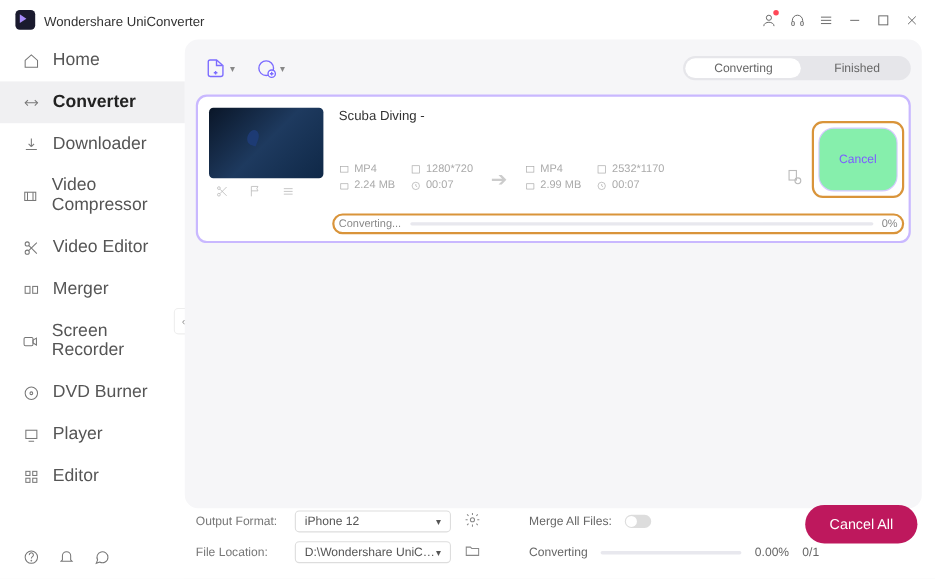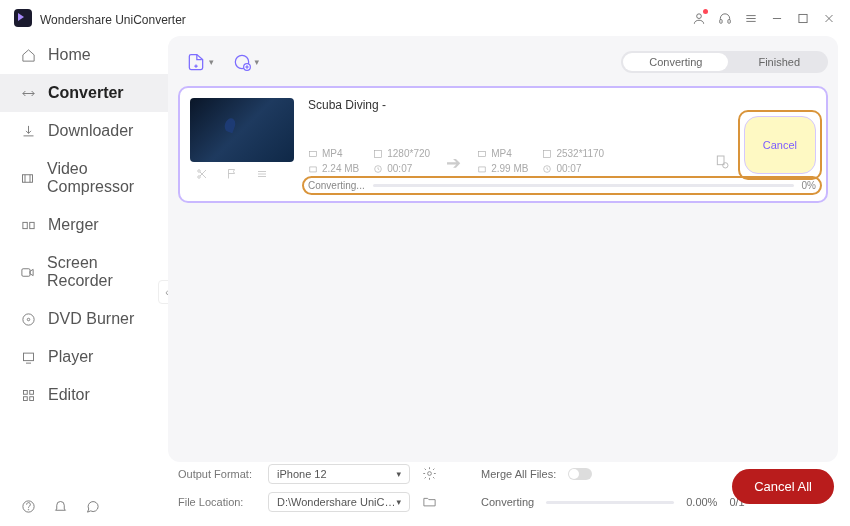--- a/index.html
+++ b/index.html
@@ -32,38 +32,38 @@
 .thumb{width:104px;height:64px;background:linear-gradient(135deg,#0a1628,#1e3a5f,#0f2847);border-radius:4px;position:relative;overflow:hidden}
 .thumb::after{content:"";position:absolute;left:35px;top:20px;width:10px;height:14px;background:rgba(30,60,120,.9);border-radius:50% 50% 0 50%;transform:rotate(20deg)}
 .card-body{flex:1;display:flex;flex-direction:column;gap:4px}
 .card-title{font-size:12px;color:#333}
 .meta-rows{display:flex;align-items:flex-end;gap:8px}
 .meta-col{display:grid;grid-template-columns:auto auto;gap:4px 14px;font-size:10px;color:#aaa}
 .meta-cell{display:flex;align-items:center;gap:4px}
 .arrow-sep{color:#ccc;font-size:18px;margin:0 8px}
 .gear-sm{color:#bbb;margin-left:auto;margin-right:6px}
 .cancel-wrap{position:relative;display:flex;align-items:center}
-.cancel-btn{border:1px solid #d4c8ff;background:#fef9c3;color:#7c5cff;padding:22px 18px;border-radius:14px;font-size:11px;cursor:pointer}
+.cancel-btn{border:1px solid #d4c8ff;background:#86efac;color:#7c5cff;padding:22px 18px;border-radius:14px;font-size:11px;cursor:pointer}
 .cancel-highlight{position:absolute;inset:-6px;border:2px solid #d9943a;border-radius:10px;pointer-events:none}
 .actions-row{display:flex;gap:18px;margin-top:6px;padding-left:6px;color:#bbb}
 .action-ico{font-size:12px;cursor:pointer}
-.progress-row{display:flex;align-items:center;gap:8px;margin-top:2px;position:relative}
+.progress-row{display:flex;align-items:center;gap:8px;margin-top:20px;position:relative}
 .progress-highlight{position:absolute;left:-6px;right:-6px;top:-4px;bottom:-4px;border:2px solid #d9943a;border-radius:14px;pointer-events:none}
 .progress-text{font-size:10px;color:#888;flex:0 0 auto}
 .progress-bar{flex:1;height:3px;background:#e8e8ee;border-radius:2px}
 .progress-pct{font-size:10px;color:#888}
 .collapser{position:absolute;left:158px;top:280px;width:18px;height:24px;background:#fff;border:1px solid #eee;border-radius:4px;display:flex;align-items:center;justify-content:center;font-size:10px;color:#999;cursor:pointer}
 .footer{position:absolute;left:178px;right:16px;bottom:6px;height:56px;display:flex;flex-direction:column;gap:8px;font-size:11px;color:#666}
 .footer-row{display:flex;align-items:center;gap:12px}
 .footer-label{width:78px;color:#777;font-size:11px}
 .footer-select{border:1px solid #ddd;border-radius:4px;padding:3px 8px;width:142px;font-size:11px;color:#555;display:flex;justify-content:space-between;align-items:center;cursor:pointer;background:#fff}
 .footer-ico{color:#888;cursor:pointer}
 .merge-toggle{width:24px;height:12px;background:#ddd;border-radius:6px;position:relative;cursor:pointer}
 .merge-toggle::after{content:"";position:absolute;left:1px;top:1px;width:10px;height:10px;background:#fff;border-radius:50%}
-.cancel-all{position:absolute;right:16px;bottom:22px;background:#b91c1c;color:#fff;border:none;padding:10px 22px;border-radius:20px;font-size:13px;cursor:pointer}
+.cancel-all{position:absolute;right:16px;bottom:32px;background:#be185d;color:#fff;border:none;padding:10px 22px;border-radius:20px;font-size:13px;cursor:pointer}
 .small-prog{width:128px;height:3px;background:#e8e8ee;border-radius:2px}
 svg{width:15px;height:15px;stroke:currentColor;fill:none;stroke-width:1.5}
 </style>
 </head>
 <body>
 
 <div class="titlebar">
   <div class="titlebar-left">
     <div class="app-icon"></div>
     <div class="app-title">Wondershare UniConverter</div>
@@ -137,20 +137,31 @@
       <span>Downloader</span>
     </div>
   <div class="sb-item">
       <span class="sb-ico">
         <svg viewBox="0 0 24 24">
           <rect x="4" y="6" width="16" height="12"></rect>
           <path d="M8 6v12M16 6v12"></path>
         </svg>
       </span>
       <span>Video Compressor</span>
+    </div>
+  <div class="sb-item">
+      <span class="sb-ico">
+        <svg viewBox="0 0 24 24">
+          <circle cx="6" cy="6" r="3"></circle>
+          <circle cx="6" cy="18" r="3"></circle>
+          <line x1="20" y1="4" x2="8.5" y2="15.5"></line>
+          <line x1="20" y1="20" x2="8.5" y2="8.5"></line>
+        </svg>
+      </span>
+      <span>Video Editor</span>
     </div>
   <div class="sb-item">
       <span class="sb-ico">
         <svg viewBox="0 0 24 24">
           <rect x="3" y="7" width="7" height="10"></rect>
           <rect x="14" y="7" width="7" height="10"></rect>
         </svg>
       </span>
       <span>Merger</span>
     </div>

